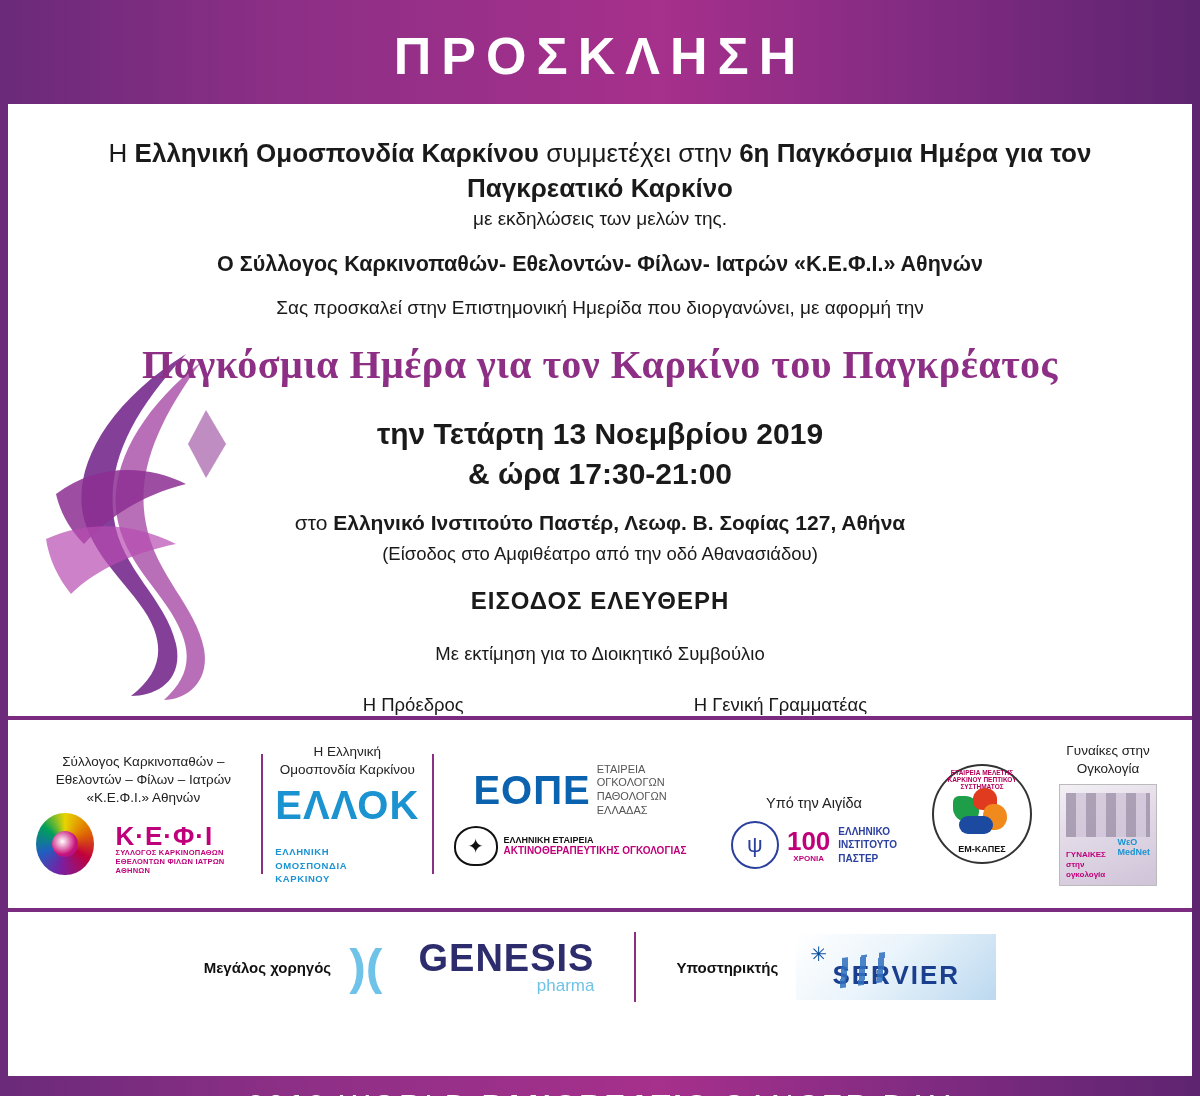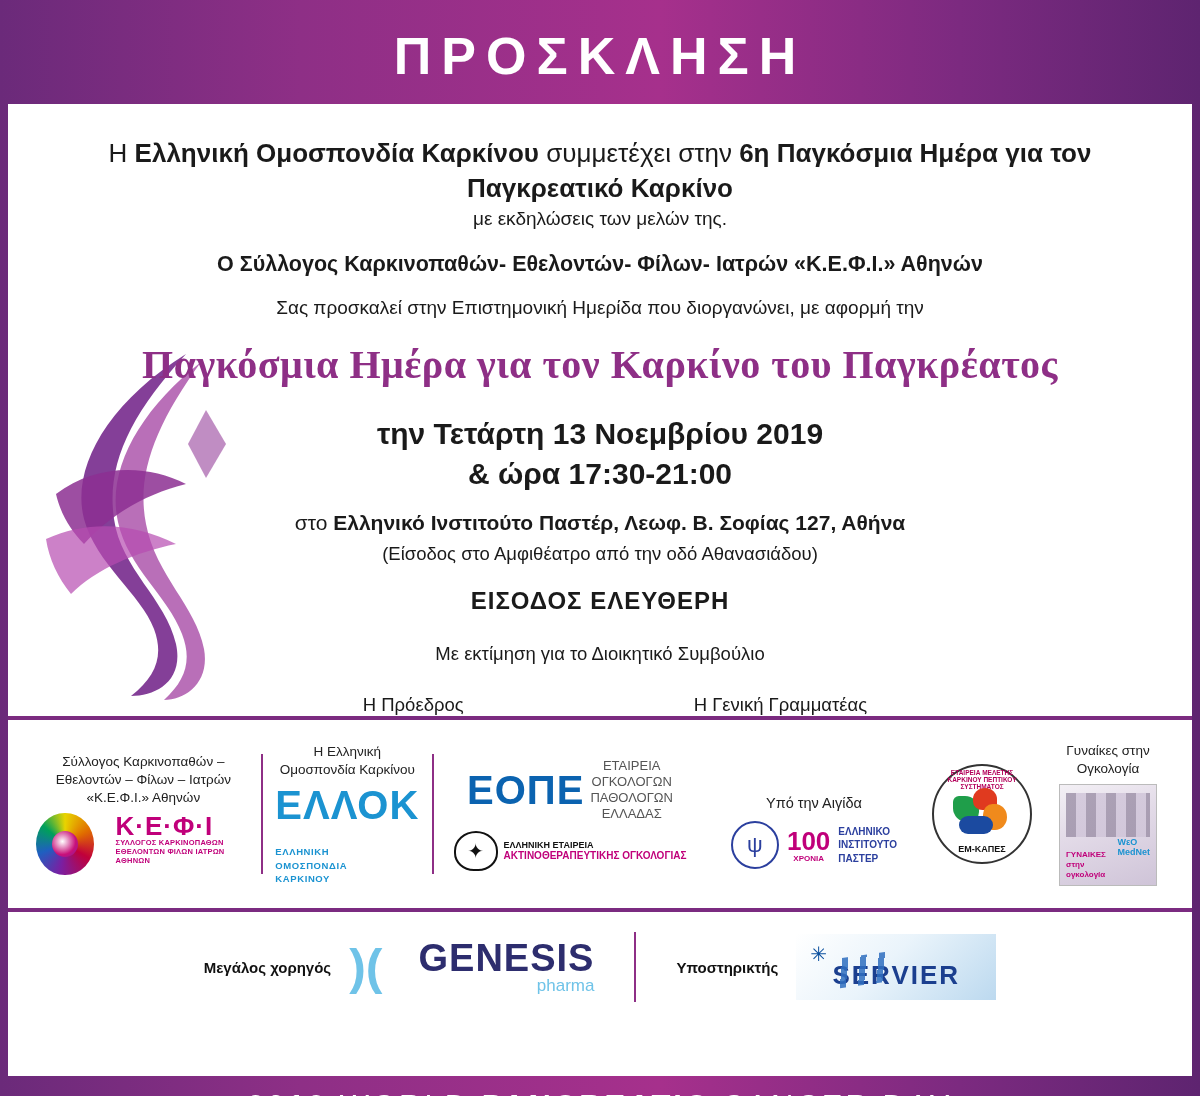--- a/index.html
+++ b/index.html
@@ -178,41 +178,41 @@
   }
   .aegis-caption {
     font-size: 14.5px;
     color: #222;
     text-align: right;
     margin-bottom: 10px;
     margin-top: 36px;
   }
 
   
-  .kefi-wrap { display:flex; align-items:flex-start; gap:22px; }
+  .kefi-wrap { display:flex; align-items:flex-end; gap:22px; }
   .kefi-spiral {
     width: 62px; height: 62px; border-radius: 50%;
     background: conic-gradient(#e8d400 0deg, #e06c00 60deg, #c1003a 120deg, #7a1fa2 190deg, #1f5fc0 250deg, #00a05a 310deg, #e8d400 360deg);
     display:flex; align-items:center; justify-content:center;
   }
   .kefi-spiral-inner {
     width: 26px; height: 26px; border-radius: 50%;
     background: radial-gradient(circle at 40% 40%, #fff 0%, #c8107a 60%, #7a1fa2 100%);
   }
   .kefi-text { text-align: left; }
   .kefi-main { font-size: 26px; font-weight: bold; color:#c0007a; letter-spacing: 1px; line-height: 1; }
   .kefi-sub { font-size: 7.5px; font-weight: bold; color:#c0007a; line-height: 1.15; letter-spacing:.2px; }
 
   
   .ellok-mark { font-size: 40px; font-weight: bold; color:#1b93d1; letter-spacing: 1px; line-height: 1; }
   .ellok-sub { font-size: 9.5px; font-weight: bold; color:#1b93d1; line-height: 1.4; letter-spacing:.6px; text-align:left; margin-top:20px; }
 
   
   .eope-main { font-size: 40px; font-weight: bold; color:#0b63b0; letter-spacing: 1px; line-height:1; }
-  .eope-side { font-size: 13px; color:#555; line-height:1.25; text-align:center; }
+  .eope-side { font-size: 11px; color:#555; line-height:1.25; text-align:left; }
   .eope-row { display:flex; align-items:center; gap:6px; }
   .etar-row { display:flex; align-items:center; gap:6px; margin-top:8px; }
   .crab {
     width: 40px; height: 36px; border:2px solid #111; border-radius: 50% 50% 45% 45%;
     display:flex; align-items:center; justify-content:center; font-size:20px; color:#111;
   }
   .etar-text1 { font-size: 9px; font-weight: bold; color:#111; }
   .etar-text2 { font-size: 10px; font-weight: bold; color:#c0007a; }
 
   

